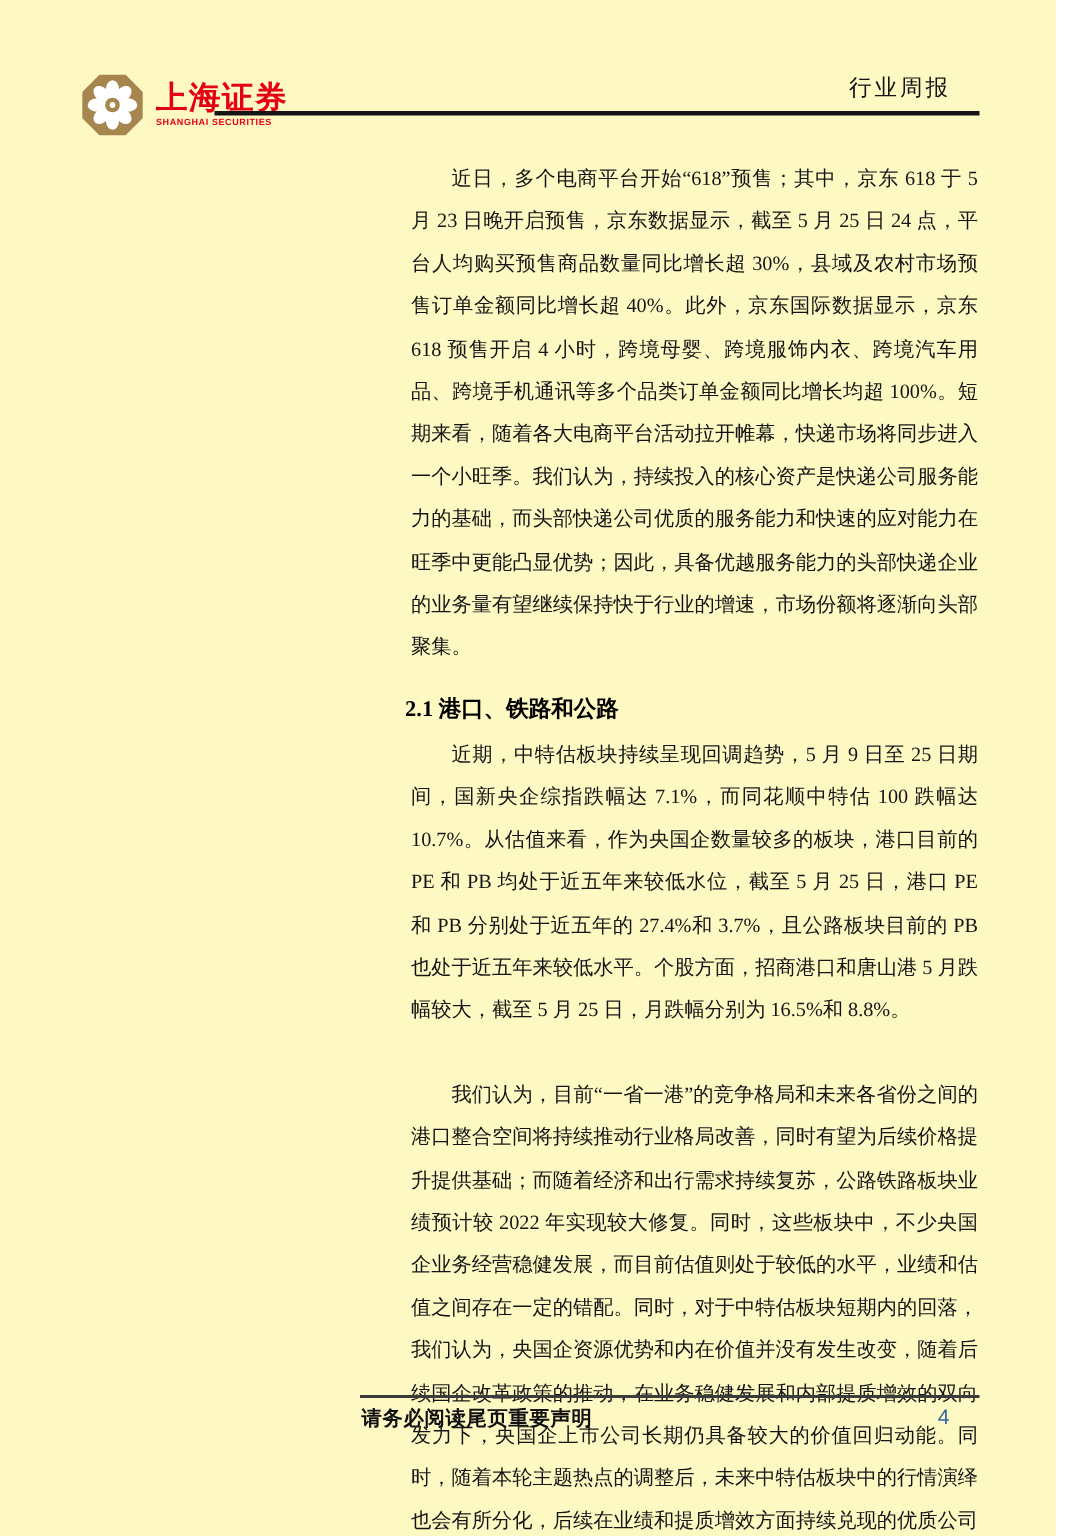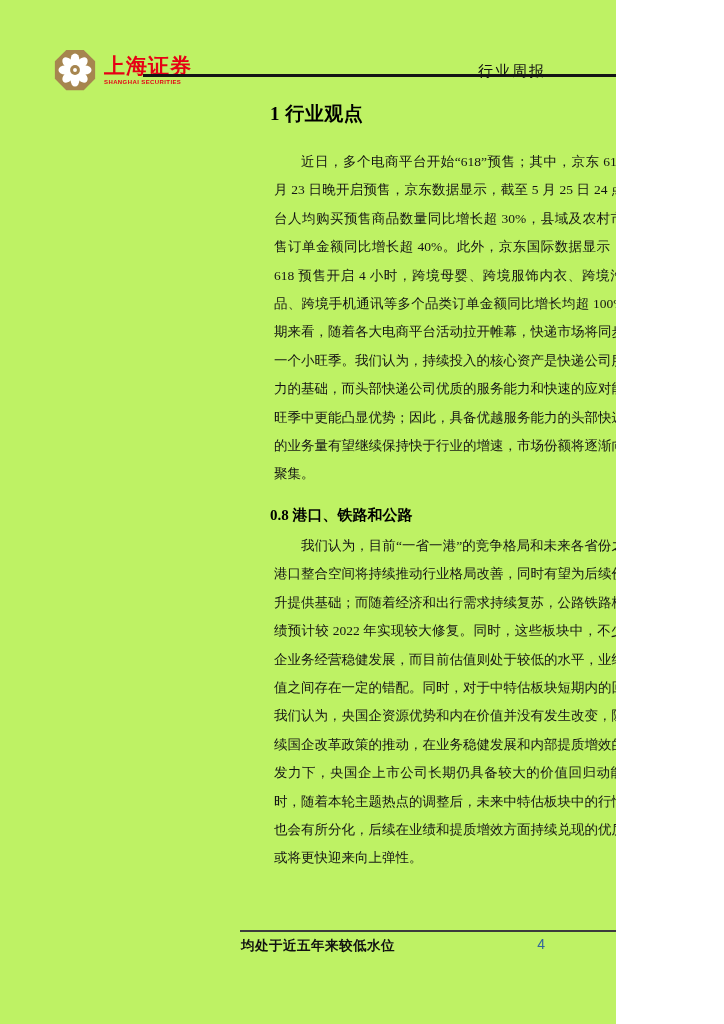--- a/index.html
+++ b/index.html
@@ -1,36 +1,36 @@
 <!DOCTYPE html>
 <html><head>
 <meta charset="utf-8">
 <style>
   html,body { margin:0; padding:0; background:#ffffff; }
   .page {
-    position:relative; width:616px; height:1024px; background:#bef264;
+    position:relative; width:704px; height:1024px; background:#fef9c3;
     font-family:"Liberation Serif","DejaVu Serif",serif; color:#1a1a1a;
     overflow:hidden;
   }
   
   .logo { position:absolute; left:53px; top:49px; display:flex; align-items:center; gap:7px; }
   .logo-icon { width:44px; height:42px; display:block; }
   .logo-text { display:flex; flex-direction:column; }
   .logo-cn {
     font-family:"Liberation Sans","DejaVu Sans",sans-serif;
     font-size:21px; font-weight:bold; color:#E60015; letter-spacing:1px; line-height:22px;
   }
   .logo-en {
     font-family:"Liberation Sans","DejaVu Sans",sans-serif;
     font-size:6px; font-weight:bold; color:#E60015; letter-spacing:0.4px;
     margin-top:2px; white-space:nowrap;
   }
   .header-rule { position:absolute; left:143px; top:74px; width:510px; height:3px; background:#151515; }
   .doc-type {
-    position:absolute; top:62px; right:70px;
+    position:absolute; top:49px; right:70px;
     font-size:15px; letter-spacing:2px; color:#111; font-weight:500;
   }
   
   .main { position:absolute; left:270px; top:101px; width:386px; }
   .section-title { font-size:19px; font-weight:bold; margin:0 0 21px 0; letter-spacing:0.5px; color:#000; }
   .sub-title { font-size:15px; font-weight:bold; margin:15px 0 7px 0; color:#000; }
   .sub-title.second { margin-top:17px; }
   .body-para {
     font-size:13.5px; line-height:28.4px; text-align:justify; text-indent:2em;
     margin:4px; color:#141414;
@@ -73,29 +73,29 @@
     <div class="logo-text">
       <div class="logo-cn">上海证券</div>
       <div class="logo-en">SHANGHAI SECURITIES</div>
     </div>
   </div>
 
   <div class="doc-type">行业周报</div>
   <div class="header-rule"></div>
 
   <div class="main">
-    <h1 class="section-title">1 行业观点</h1>
 
     <section>
       <p class="body-para">近日，多个电商平台开始“618”预售；其中，京东 618 于 5 月 23 日晚开启预售，京东数据显示，截至 5 月 25 日 24 点，平台人均购买预售商品数量同比增长超 30%，县域及农村市场预售订单金额同比增长超 40%。此外，京东国际数据显示，京东 618 预售开启 4 小时，跨境母婴、跨境服饰内衣、跨境汽车用品、跨境手机通讯等多个品类订单金额同比增长均超 100%。短期来看，随着各大电商平台活动拉开帷幕，快递市场将同步进入一个小旺季。我们认为，持续投入的核心资产是快递公司服务能力的基础，而头部快递公司优质的服务能力和快速的应对能力在旺季中更能凸显优势；因此，具备优越服务能力的头部快递企业的业务量有望继续保持快于行业的增速，市场份额将逐渐向头部聚集。</p>
     </section>
 
     <section>
-      <h2 class="sub-title second">0.8 港口、铁路和公路</h2>
+      <h2 class="sub-title second">2.1 港口、铁路和公路</h2>
+      <p class="body-para">近期，中特估板块持续呈现回调趋势，5 月 9 日至 25 日期间，国新央企综指跌幅达 7.1%，而同花顺中特估 100 跌幅达 10.7%。从估值来看，作为央国企数量较多的板块，港口目前的 PE 和 PB 均处于近五年来较低水位，截至 5 月 25 日，港口 PE 和 PB 分别处于近五年的 27.4%和 3.7%，且公路板块目前的 PB 也处于近五年来较低水平。个股方面，招商港口和唐山港 5 月跌幅较大，截至 5 月 25 日，月跌幅分别为 16.5%和 8.8%。</p>
       <p class="body-para">我们认为，目前“一省一港”的竞争格局和未来各省份之间的港口整合空间将持续推动行业格局改善，同时有望为后续价格提升提供基础；而随着经济和出行需求持续复苏，公路铁路板块业绩预计较 2022 年实现较大修复。同时，这些板块中，不少央国企业务经营稳健发展，而目前估值则处于较低的水平，业绩和估值之间存在一定的错配。同时，对于中特估板块短期内的回落，我们认为，央国企资源优势和内在价值并没有发生改变，随着后续国企改革政策的推动，在业务稳健发展和内部提质增效的双向发力下，央国企上市公司长期仍具备较大的价值回归动能。同时，随着本轮主题热点的调整后，未来中特估板块中的行情演绎也会有所分化，后续在业绩和提质增效方面持续兑现的优质公司或将更快迎来向上弹性。</p>
     </section>
   </div>
 
   <div class="footer-rule"></div>
-  <div class="disclaimer">均处于近五年来较低水位</div>
+  <div class="disclaimer">请务必阅读尾页重要声明</div>
   <div class="page-number">4</div>
 
 </div>
 
 </body></html>

